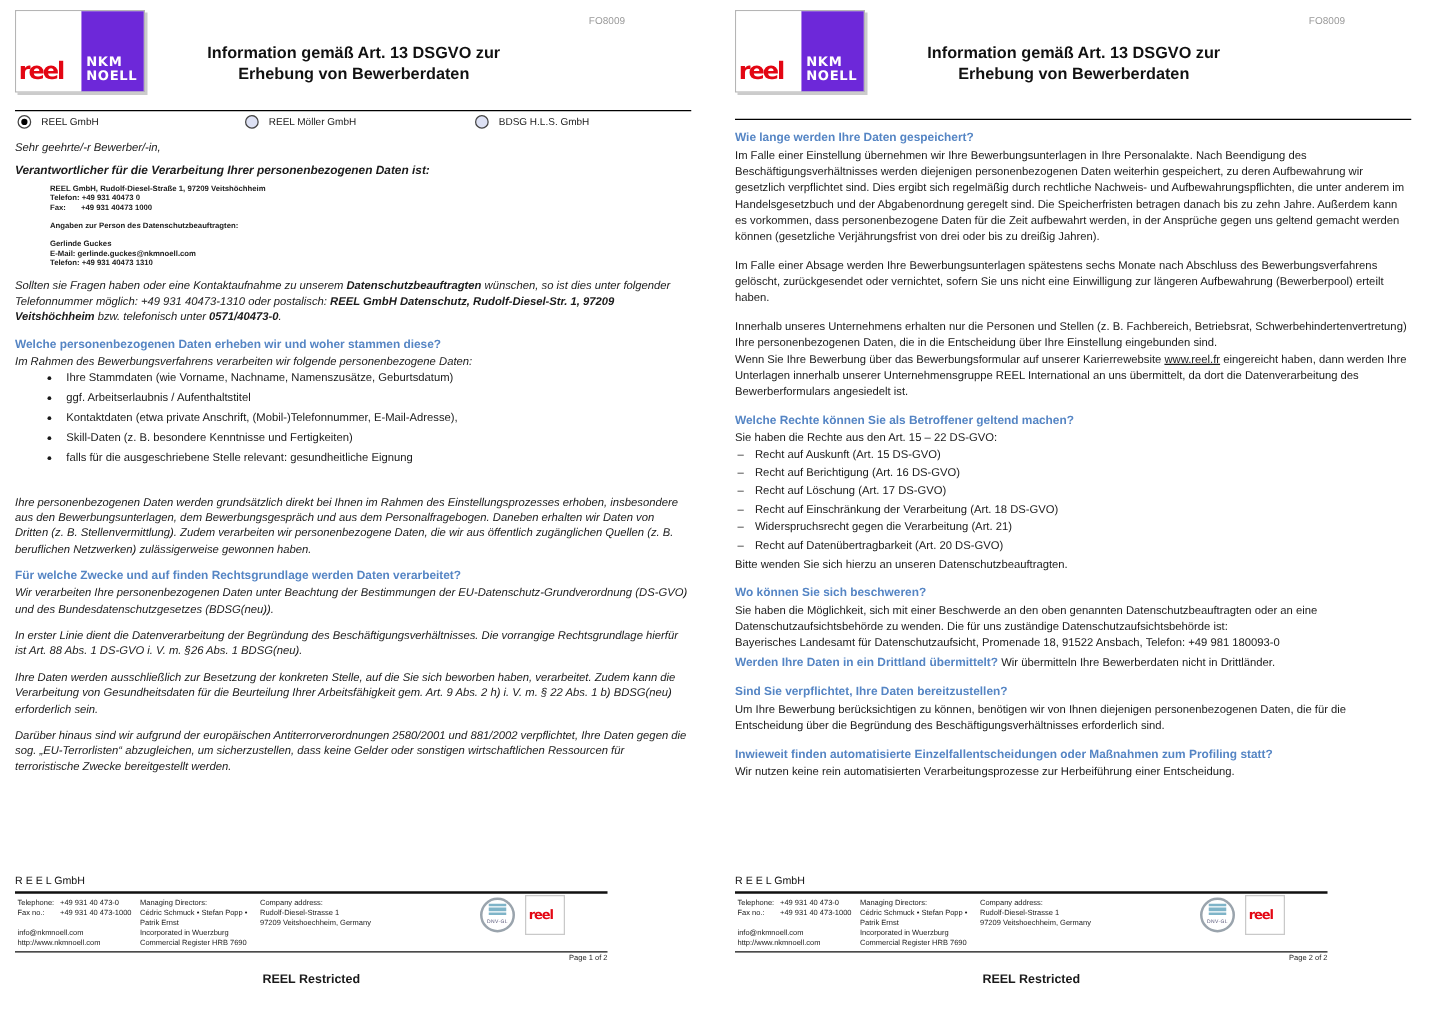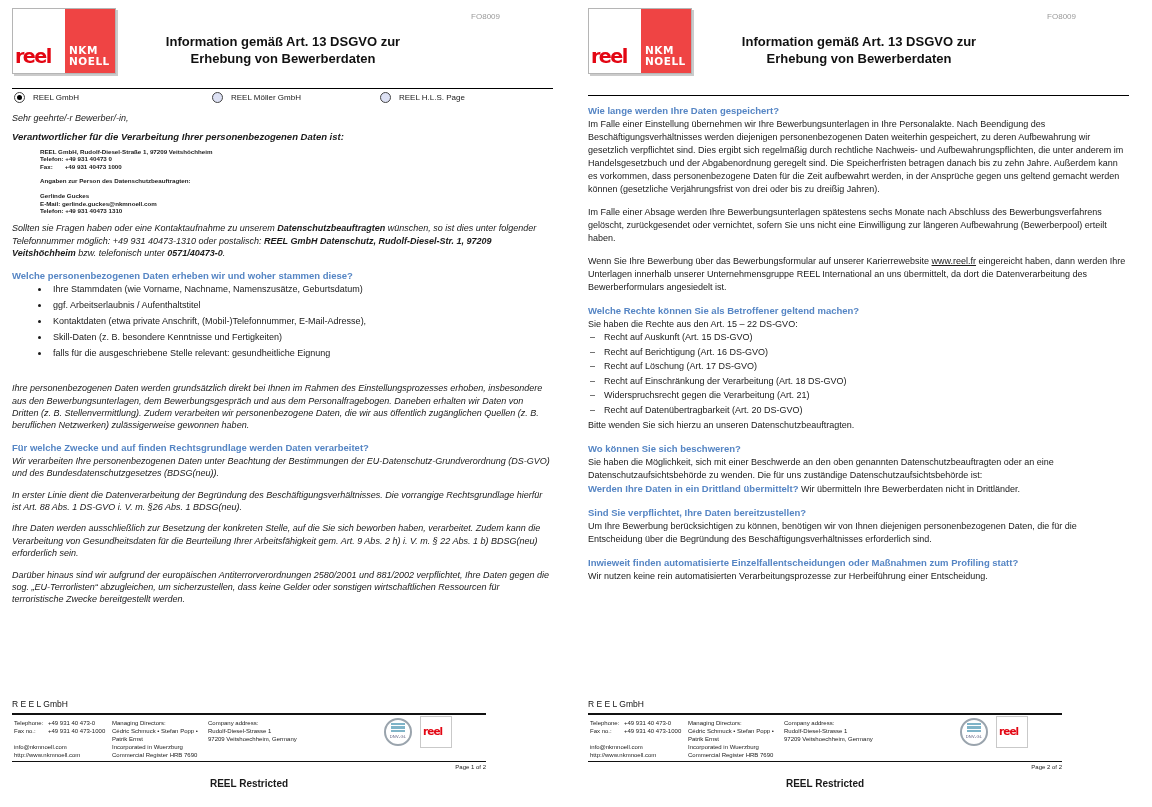--- a/index.html
+++ b/index.html
@@ -4,30 +4,30 @@
 <style>
   html,body{margin:0;padding:0;background:#ffffff;}
   body{width:1152px;height:807px;position:relative;font-family:"Liberation Sans",sans-serif;color:#1a1a1a;}
   .page{position:absolute;top:0;width:576px;height:807px;background:#fff;}
   #page1{left:0;} #page2{left:576px;}
 
   
   .logo{position:absolute;left:12px;top:8px;width:104px;height:66px;display:flex;border:1px solid #b5b5b5;box-shadow:2px 2px 0 rgba(160,160,160,.55);background:#fff;box-sizing:border-box;}
   .logo-left{width:52px;position:relative;background:#fff;}
   .logo-left svg{position:absolute;left:2px;bottom:5px;width:48px;height:22px;}
-  .logo-right{flex:1;background:#ef4444;color:#fff;display:flex;flex-direction:column;justify-content:flex-end;padding:0 0 6px 4px;font-weight:bold;font-size:10.5px;line-height:11px;letter-spacing:.5px;font-family:"DejaVu Sans",sans-serif;}
+  .logo-right{flex:1;background:#6d28d9;color:#fff;display:flex;flex-direction:column;justify-content:flex-end;padding:0 0 6px 4px;font-weight:bold;font-size:10.5px;line-height:11px;letter-spacing:.5px;font-family:"DejaVu Sans",sans-serif;}
   .form-id{position:absolute;top:12px;right:76px;font-size:8px;color:#9a9a9a;}
   .doc-title{position:absolute;left:110px;right:120px;top:33px;text-align:center;font-weight:bold;font-size:13px;line-height:17px;color:#111;}
   .rule{position:absolute;left:12px;width:541px;border-top:1.8px solid #000;}
   #page1 .rule{top:88px;} #page2 .rule{top:95px;}
 
   
   .radio-row{position:absolute;top:92px;left:0;right:0;height:16px;font-size:8px;}
   .radio-item{position:absolute;display:flex;align-items:center;gap:8px;cursor:default;}
-  .radio-item.r1{left:14px;} .radio-item.r2{left:212px;} .radio-item.r3{left:380px;}
+  .radio-item.r1{left:14px;} .radio-item.r2{left:196px;} .radio-item.r3{left:380px;}
   .radio{width:11px;height:11px;border-radius:50%;border:1px solid #444;background:#dde1f4;display:inline-flex;align-items:center;justify-content:center;box-sizing:border-box;}
   .radio.selected{background:#fff;}
   .radio .dot{width:5px;height:5px;border-radius:50%;background:#000;display:none;}
   .radio.selected .dot{display:block;}
 
   
   .body{position:absolute;left:12px;width:540px;font-size:9px;}
   .body1{top:112px;line-height:12.4px;}
   .body2{top:104px;line-height:13px;}
   .body p{margin:0 0 10px 0;}
@@ -92,38 +92,39 @@
           <span class="dot"></span>
         </span>
       <span>REEL GmbH</span>
     </div>
     <div class="radio-item r2">
       <span class="radio"></span>
       <span>REEL Möller GmbH</span>
     </div>
     <div class="radio-item r3">
       <span class="radio"></span>
-      <span>REEL H.L.S. Page</span>
+      <span>BDSG H.L.S. GmbH</span>
     </div>
   </div>
 
   <div class="body body1">
     <p class="salutation">Sehr geehrte/-r Bewerber/-in,</p>
     <p class="bold-head">Verantwortlicher für die Verarbeitung Ihrer personenbezogenen Daten ist:</p>
     <div class="contact-block">REEL GmbH, Rudolf-Diesel-Straße 1, 97209 Veitshöchheim
 Telefon: +49 931 40473 0
 Fax:&nbsp;&nbsp;&nbsp;&nbsp;&nbsp;&nbsp;&nbsp;+49 931 40473 1000
 
 Angaben zur Person des Datenschutzbeauftragten:
 
 Gerlinde Guckes
 E-Mail: gerlinde.guckes@nkmnoell.com
 Telefon: +49 931 40473 1310</div>
     <p><span>Sollten sie Fragen haben oder eine Kontaktaufnahme zu unserem </span><b>Datenschutzbeauftragten</b><span> wünschen, so ist dies unter folgender Telefonnummer möglich: +49 931 40473-1310 oder postalisch: </span><b>REEL GmbH Datenschutz, Rudolf-Diesel-Str. 1, 97209 Veitshöchheim</b><span> bzw. telefonisch unter </span><b>0571/40473-0</b><span>.</span></p>
     <h3 class="blue">Welche personenbezogenen Daten erheben wir und woher stammen diese?</h3>
+    <p class="nogap">Im Rahmen des Bewerbungsverfahrens verarbeiten wir folgende personenbezogene Daten:</p>
     <ul class="bullets">
       <li>Ihre Stammdaten (wie Vorname, Nachname, Namenszusätze, Geburtsdatum)</li>
       <li>ggf. Arbeitserlaubnis / Aufenthaltstitel</li>
       <li>Kontaktdaten (etwa private Anschrift, (Mobil-)Telefonnummer, E-Mail-Adresse),</li>
       <li>Skill-Daten (z. B. besondere Kenntnisse und Fertigkeiten)</li>
       <li>falls für die ausgeschriebene Stelle relevant: gesundheitliche Eignung</li>
     </ul>
     <p>Ihre personenbezogenen Daten werden grundsätzlich direkt bei Ihnen im Rahmen des Einstellungsprozesses erhoben, insbesondere aus den Bewerbungsunterlagen, dem Bewerbungsgespräch und aus dem Personalfragebogen. Daneben erhalten wir Daten von Dritten (z. B. Stellenvermittlung). Zudem verarbeiten wir personenbezogene Daten, die wir aus öffentlich zugänglichen Quellen (z. B. beruflichen Netzwerken) zulässigerweise gewonnen haben.</p>
     <h3 class="blue">Für welche Zwecke und auf finden Rechtsgrundlage werden Daten verarbeitet?</h3>
     <p>Wir verarbeiten Ihre personenbezogenen Daten unter Beachtung der Bestimmungen der EU-Datenschutz-Grundverordnung (DS-GVO) und des Bundesdatenschutzgesetzes (BDSG(neu)).</p>
@@ -187,20 +188,21 @@
   <div class="doc-title">
     <div>Information gemäß Art. 13 DSGVO zur</div>
     <div>Erhebung von Bewerberdaten</div>
   </div>
   <div class="rule"></div>
 
   <div class="body body2">
     <h3 class="blue">Wie lange werden Ihre Daten gespeichert?</h3>
     <p>Im Falle einer Einstellung übernehmen wir Ihre Bewerbungsunterlagen in Ihre Personalakte. Nach Beendigung des Beschäftigungsverhältnisses werden diejenigen personenbezogenen Daten weiterhin gespeichert, zu deren Aufbewahrung wir gesetzlich verpflichtet sind. Dies ergibt sich regelmäßig durch rechtliche Nachweis- und Aufbewahrungspflichten, die unter anderem im Handelsgesetzbuch und der Abgabenordnung geregelt sind. Die Speicherfristen betragen danach bis zu zehn Jahre. Außerdem kann es vorkommen, dass personenbezogene Daten für die Zeit aufbewahrt werden, in der Ansprüche gegen uns geltend gemacht werden können (gesetzliche Verjährungsfrist von drei oder bis zu dreißig Jahren).</p>
     <p>Im Falle einer Absage werden Ihre Bewerbungsunterlagen spätestens sechs Monate nach Abschluss des Bewerbungsverfahrens gelöscht, zurückgesendet oder vernichtet, sofern Sie uns nicht eine Einwilligung zur längeren Aufbewahrung (Bewerberpool) erteilt haben.</p>
+    <p class="nogap">Innerhalb unseres Unternehmens erhalten nur die Personen und Stellen (z. B. Fachbereich, Betriebsrat, Schwerbehindertenvertretung) Ihre personenbezogenen Daten, die in die Entscheidung über Ihre Einstellung eingebunden sind.</p>
     <p><span>Wenn Sie Ihre Bewerbung über das Bewerbungsformular auf unserer Karierrewebsite </span><a class="doclink">www.reel.fr</a><span> eingereicht haben, dann werden Ihre Unterlagen innerhalb unserer Unternehmensgruppe REEL International an uns übermittelt, da dort die Datenverarbeitung des Bewerberformulars angesiedelt ist.</span></p>
     <h3 class="blue">Welche Rechte können Sie als Betroffener geltend machen?</h3>
     <p class="nogap">Sie haben die Rechte aus den Art. 15 – 22 DS-GVO:</p>
     <div class="dashlist">
       <div class="dashrow">
           <span class="dash">–</span>
           <span>Recht auf Auskunft (Art. 15 DS-GVO)</span>
         </div>
       <div class="dashrow">
           <span class="dash">–</span>
@@ -219,20 +221,21 @@
           <span>Widerspruchsrecht gegen die Verarbeitung (Art. 21)</span>
         </div>
       <div class="dashrow">
           <span class="dash">–</span>
           <span>Recht auf Datenübertragbarkeit (Art. 20 DS-GVO)</span>
         </div>
     </div>
     <p>Bitte wenden Sie sich hierzu an unseren Datenschutzbeauftragten.</p>
     <h3 class="blue">Wo können Sie sich beschweren?</h3>
     <p class="nogap">Sie haben die Möglichkeit, sich mit einer Beschwerde an den oben genannten Datenschutzbeauftragten oder an eine Datenschutzaufsichtsbehörde zu wenden. Die für uns zuständige Datenschutzaufsichtsbehörde ist:</p>
+    <p class="smallgap">Bayerisches Landesamt für Datenschutzaufsicht, Promenade 18, 91522 Ansbach, Telefon: +49 981 180093-0</p>
     <p><span class="h-inline">Werden Ihre Daten in ein Drittland übermittelt?</span><span> Wir übermitteln Ihre Bewerberdaten nicht in Drittländer.</span></p>
     <h3 class="blue">Sind Sie verpflichtet, Ihre Daten bereitzustellen?</h3>
     <p>Um Ihre Bewerbung berücksichtigen zu können, benötigen wir von Ihnen diejenigen personenbezogenen Daten, die für die Entscheidung über die Begründung des Beschäftigungsverhältnisses erforderlich sind.</p>
     <h3 class="blue">Inwieweit finden automatisierte Einzelfallentscheidungen oder Maßnahmen zum Profiling statt?</h3>
     <p>Wir nutzen keine rein automatisierten Verarbeitungsprozesse zur Herbeiführung einer Entscheidung.</p>
   </div>
 
   <div class="footer">
     <div class="footer-company">R E E L  GmbH</div>
     <div class="footer-box">

